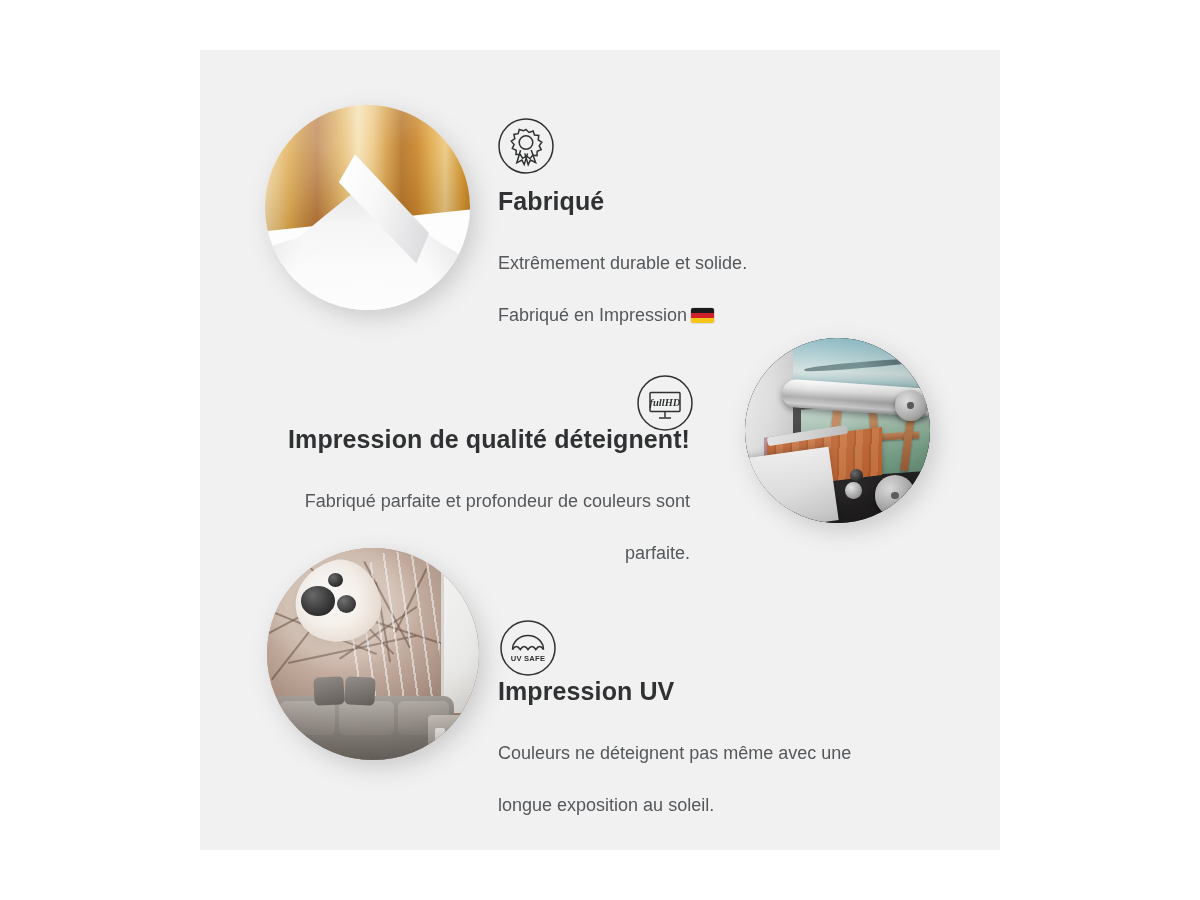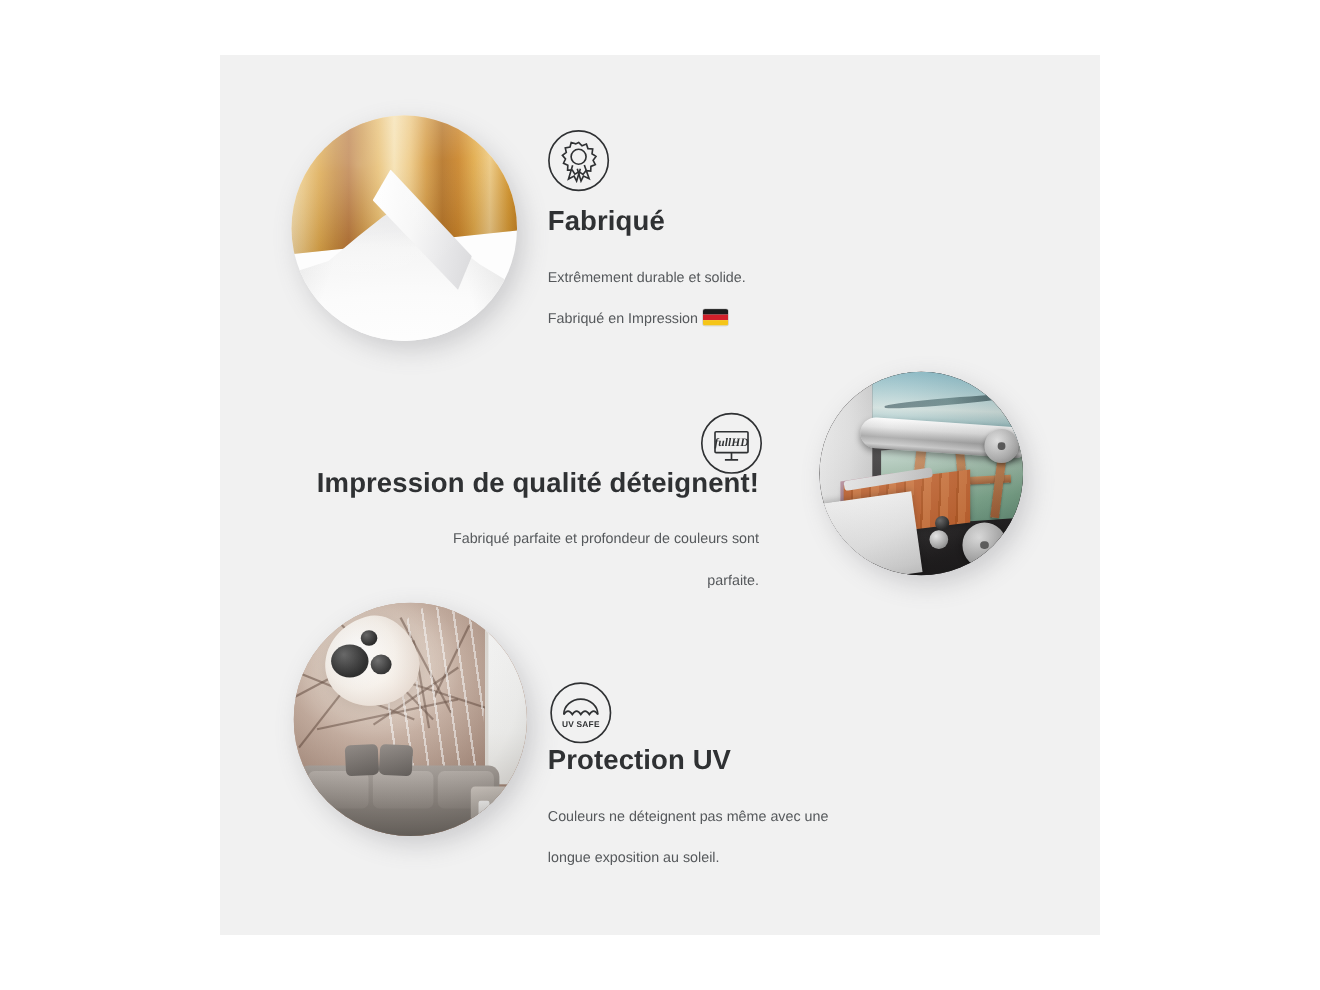--- a/index.html
+++ b/index.html
@@ -32,21 +32,21 @@
   .feature{position:absolute;}
   .feature .title{
     font-size:25px;
     font-weight:bold;
     color:#2f3133;
     letter-spacing:.1px;
     margin:0 0 8px 0;
     line-height:1.2;
   }
   .feature .desc{
-    font-size:13px;
+    font-size:18px;
     color:#55585b;
     line-height:1.45;
     margin:0;
     white-space:pre-line;
   }
   .feature.right{text-align:right;}
 
   .flag{
     display:inline-block;
     width:23px;height:15px;
@@ -399,20 +399,20 @@
   <div class="icon-circle" style="left:499px;top:619px;">
     <svg viewBox="0 0 58 58" fill="none" stroke="#2f3133" stroke-width="1.5">
       <circle cx="29" cy="29" r="27"></circle>
       <path d="M13.5 30.5 a15.5 14 0 0 1 31 0"></path>
       <path d="M13.5 30.5 q3.9 -6 7.8 0 q3.9 -6 7.7 0 q3.9 -6 7.8 0 q3.9 -6 7.7 0"></path>
       <text x="29" y="41.6" text-anchor="middle" font-family="Liberation Sans, sans-serif" font-size="7.6" font-weight="bold" letter-spacing="0.2" fill="#2f3133" stroke="none">UV SAFE</text>
     </svg>
   </div>
 
   <div class="feature" style="left:498px;top:676px;width:400px;">
-    <div class="title">Protection UV</div>
+    <div class="title">Impression UV</div>
     <div class="desc">
       <span>Couleurs ne déteignent pas même avec une</span><br>
       <span>longue exposition au soleil.</span>
     </div>
   </div>
 
 </div>
 
 </body></html>

